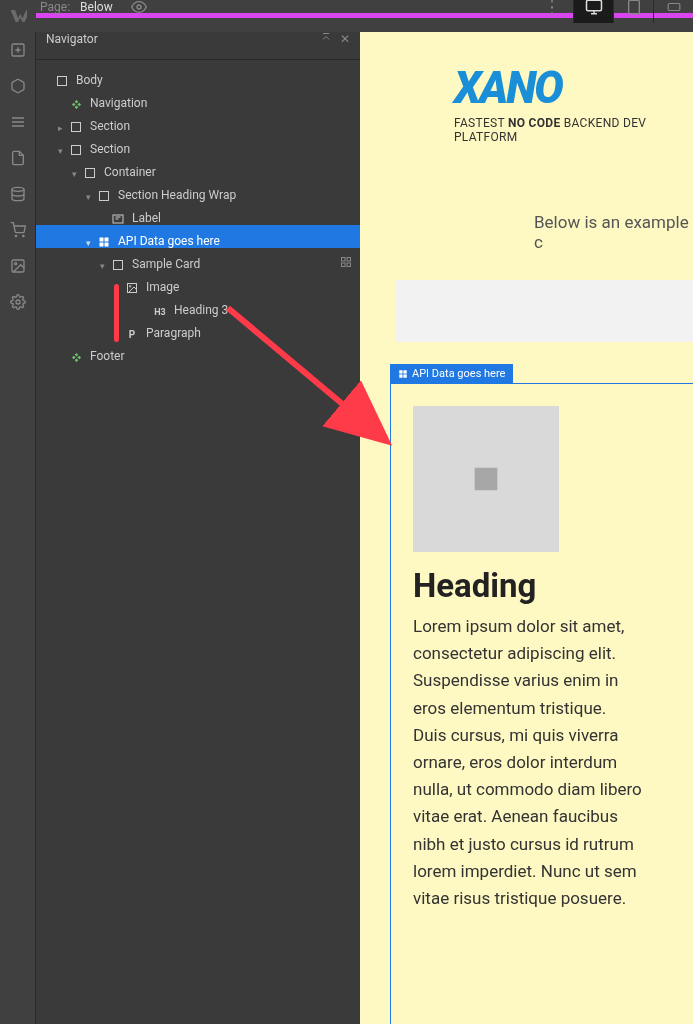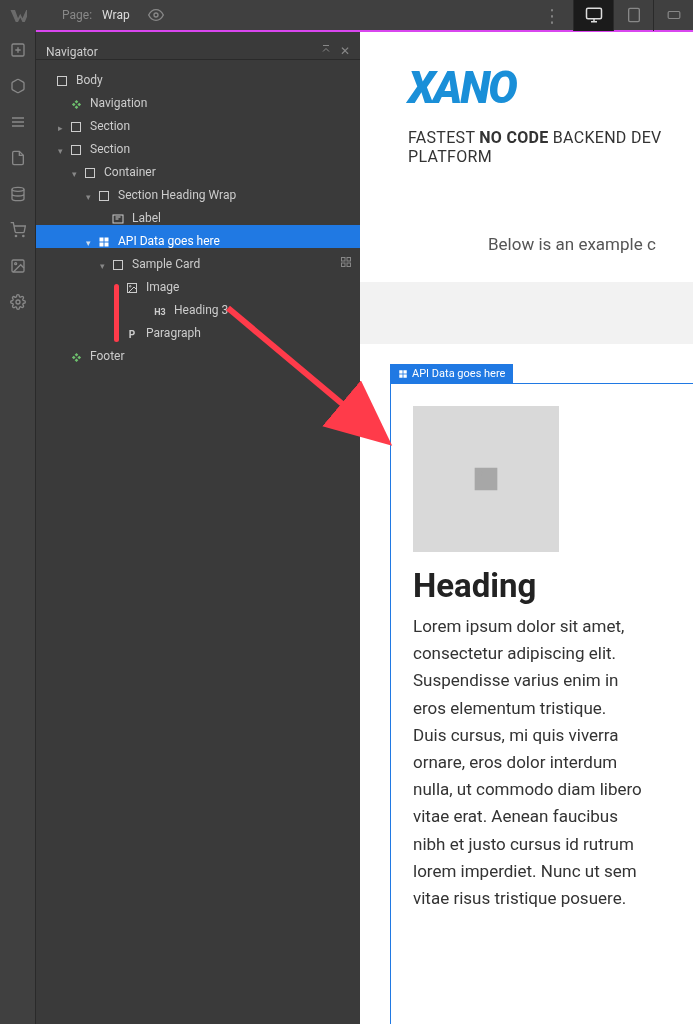--- a/index.html
+++ b/index.html
@@ -1,59 +1,59 @@
 <!DOCTYPE html>
 <html><head>
 <meta charset="utf-8">
 <style>
 * { margin: 0; padding: 0; box-sizing: border-box; font-family: -apple-system, BlinkMacSystemFont, "Segoe UI", Roboto, sans-serif; }
 body { background: #404040; width: 693px; height: 1024px; overflow: hidden; position: relative; }
 
 
-.topbar { height: 32px; background: #404040; display: flex; align-items: center; border-bottom: 2px solid #d946ef; padding-left: 22px; }
+.topbar { height: 18px; background: #404040; display: flex; align-items: center; border-bottom: 5px solid #d946ef; }
 .topbar-left { display: flex; align-items: center; padding-left: 40px; gap: 10px; }
 .page-label { color: #888; font-size: 12px; }
 .page-name { color: #ddd; font-size: 12px; }
 .eye-icon { color: #888; margin-left: 8px; display: flex; }
 .topbar-right { margin-left: auto; display: flex; align-items: center; height: 100%; }
 .device-btn { width: 40px; height: 32px; display: flex; align-items: center; justify-content: center; color: #888; border-left: 1px solid #2a2a2a; }
 .device-btn.active { background: #1b1b1b; color: #ddd; }
 .ellipsis { color: #888; font-size: 18px; padding: 0 12px; }
 
 
 .icon-sidebar { position: absolute; left: 0; top: 32px; width: 36px; background: #404040; height: calc(100% - 32px); border-right: 1px solid #2a2a2a; }
 .icon-sidebar .logo { width: 36px; height: 32px; display: flex; align-items: center; justify-content: center; position: absolute; top: -32px; background: #404040; }
 .icon-sidebar .sb-btn { width: 36px; height: 36px; display: flex; align-items: center; justify-content: center; color: #888; cursor: pointer; }
 
 
 .navigator { position: absolute; left: 36px; top: 32px; width: 324px; background: #3a3a3a; height: calc(100% - 32px); }
-.nav-header { height: 28px; display: flex; align-items: flex-end; padding: 0 10px; color: #ccc; font-size: 12px; border-bottom: 1px solid #2a2a2a; }
+.nav-header { height: 28px; display: flex; align-items: flex-start; padding: 0 10px; color: #ccc; font-size: 12px; border-bottom: 1px solid #2a2a2a; }
 .nav-header .close { margin-left: auto; display: flex; gap: 8px; color: #888; }
 .tree { padding-top: 4px; }
 .tree-item { height: 23px; display: flex; align-items: flex-end; color: #ccc; font-size: 12px; cursor: pointer; position: relative; }
 .tree-item.selected { background: #2079e3; color: #fff; }
 .tree-item .arrow { width: 10px; color: #888; font-size: 9px; flex-shrink: 0; }
 .tree-item.selected .arrow { color: #cde; }
 .tree-item .t-icon { width: 16px; display: flex; align-items: center; justify-content: center; margin-right: 6px; flex-shrink: 0; }
 .tree-item .t-label { white-space: nowrap; }
 .grid-badge { margin-left: auto; margin-right: 8px; color: #888; }
 .pad-0 { padding-left: 8px; }
 .pad-1 { padding-left: 22px; }
 .pad-2 { padding-left: 36px; }
 .pad-3 { padding-left: 50px; }
 .pad-4 { padding-left: 64px; }
 .pad-5 { padding-left: 78px; }
 .green { color: #6ec06e; }
 
 
-.canvas { position: absolute; left: 360px; top: 32px; right: 0; height: calc(100% - 32px); background: #ffffff; overflow: hidden; }
+.canvas { position: absolute; left: 360px; top: 32px; right: 0; height: calc(100% - 32px); background: #fef9c3; overflow: hidden; padding-left: 46px; }
 .canvas-inner { padding: 30px 0 0 48px; }
 .logo-block { }
 .xano-logo { font-size: 44px; font-weight: 900; color: #1a8fd8; letter-spacing: -2px; font-style: italic; }
-.tagline { font-size: 16px; color: #333; letter-spacing: 0.3px; margin-top: 14px; }
+.tagline { font-size: 12px; color: #333; letter-spacing: 0.3px; margin-top: 2px; }
 .tagline b { font-weight: 700; }
 .display-title { font-size: 40px; color: #222; margin-top: 54px; margin-left: 100px; font-weight: 400; }
 .subtitle { font-size: 17px; color: #555; margin-top: 68px; margin-left: 80px; }
 
 .gray-band { background: #f2f2f2; margin-top: 28px; height: 62px; margin-left: -10px; }
 
 .api-label { position: absolute; left: 30px; top: 332px; background: #2079e3; color: #fff; font-size: 11px; padding: 3px 8px; display: flex; align-items: center; gap: 4px; }
 .api-box { position: absolute; left: 30px; top: 351px; right: -1px; border: 1px solid #2079e3; padding: 22px; bottom: -1px; }
 
 .img-placeholder { width: 146px; height: 146px; background: #d9d9d9; display: flex; align-items: center; justify-content: center; }
@@ -65,21 +65,21 @@
 
 .red-bar { position: absolute; left: 114px; top: 284px; width: 5px; height: 58px; background: #ff3b4a; border-radius: 3px; }
 .arrow-svg { position: absolute; left: 218px; top: 298px; pointer-events: none; }
 </style>
 </head>
 <body>
 
 <div class="topbar">
   <div class="topbar-left">
     <span class="page-label">Page:</span>
-    <span class="page-name">Wrap</span>
+    <span class="page-name">Below</span>
     <span class="eye-icon">
       <svg width="16" height="16" viewBox="0 0 24 24" fill="none" stroke="currentColor" stroke-width="2">
           <path d="M1 12s4-8 11-8 11 8 11 8-4 8-11 8S1 12 1 12z"></path>
           <circle cx="12" cy="12" r="3"></circle>
         </svg>
     </span>
   </div>
   <div class="topbar-right">
     <span class="ellipsis">⋮</span>
     <div class="device-btn active">

